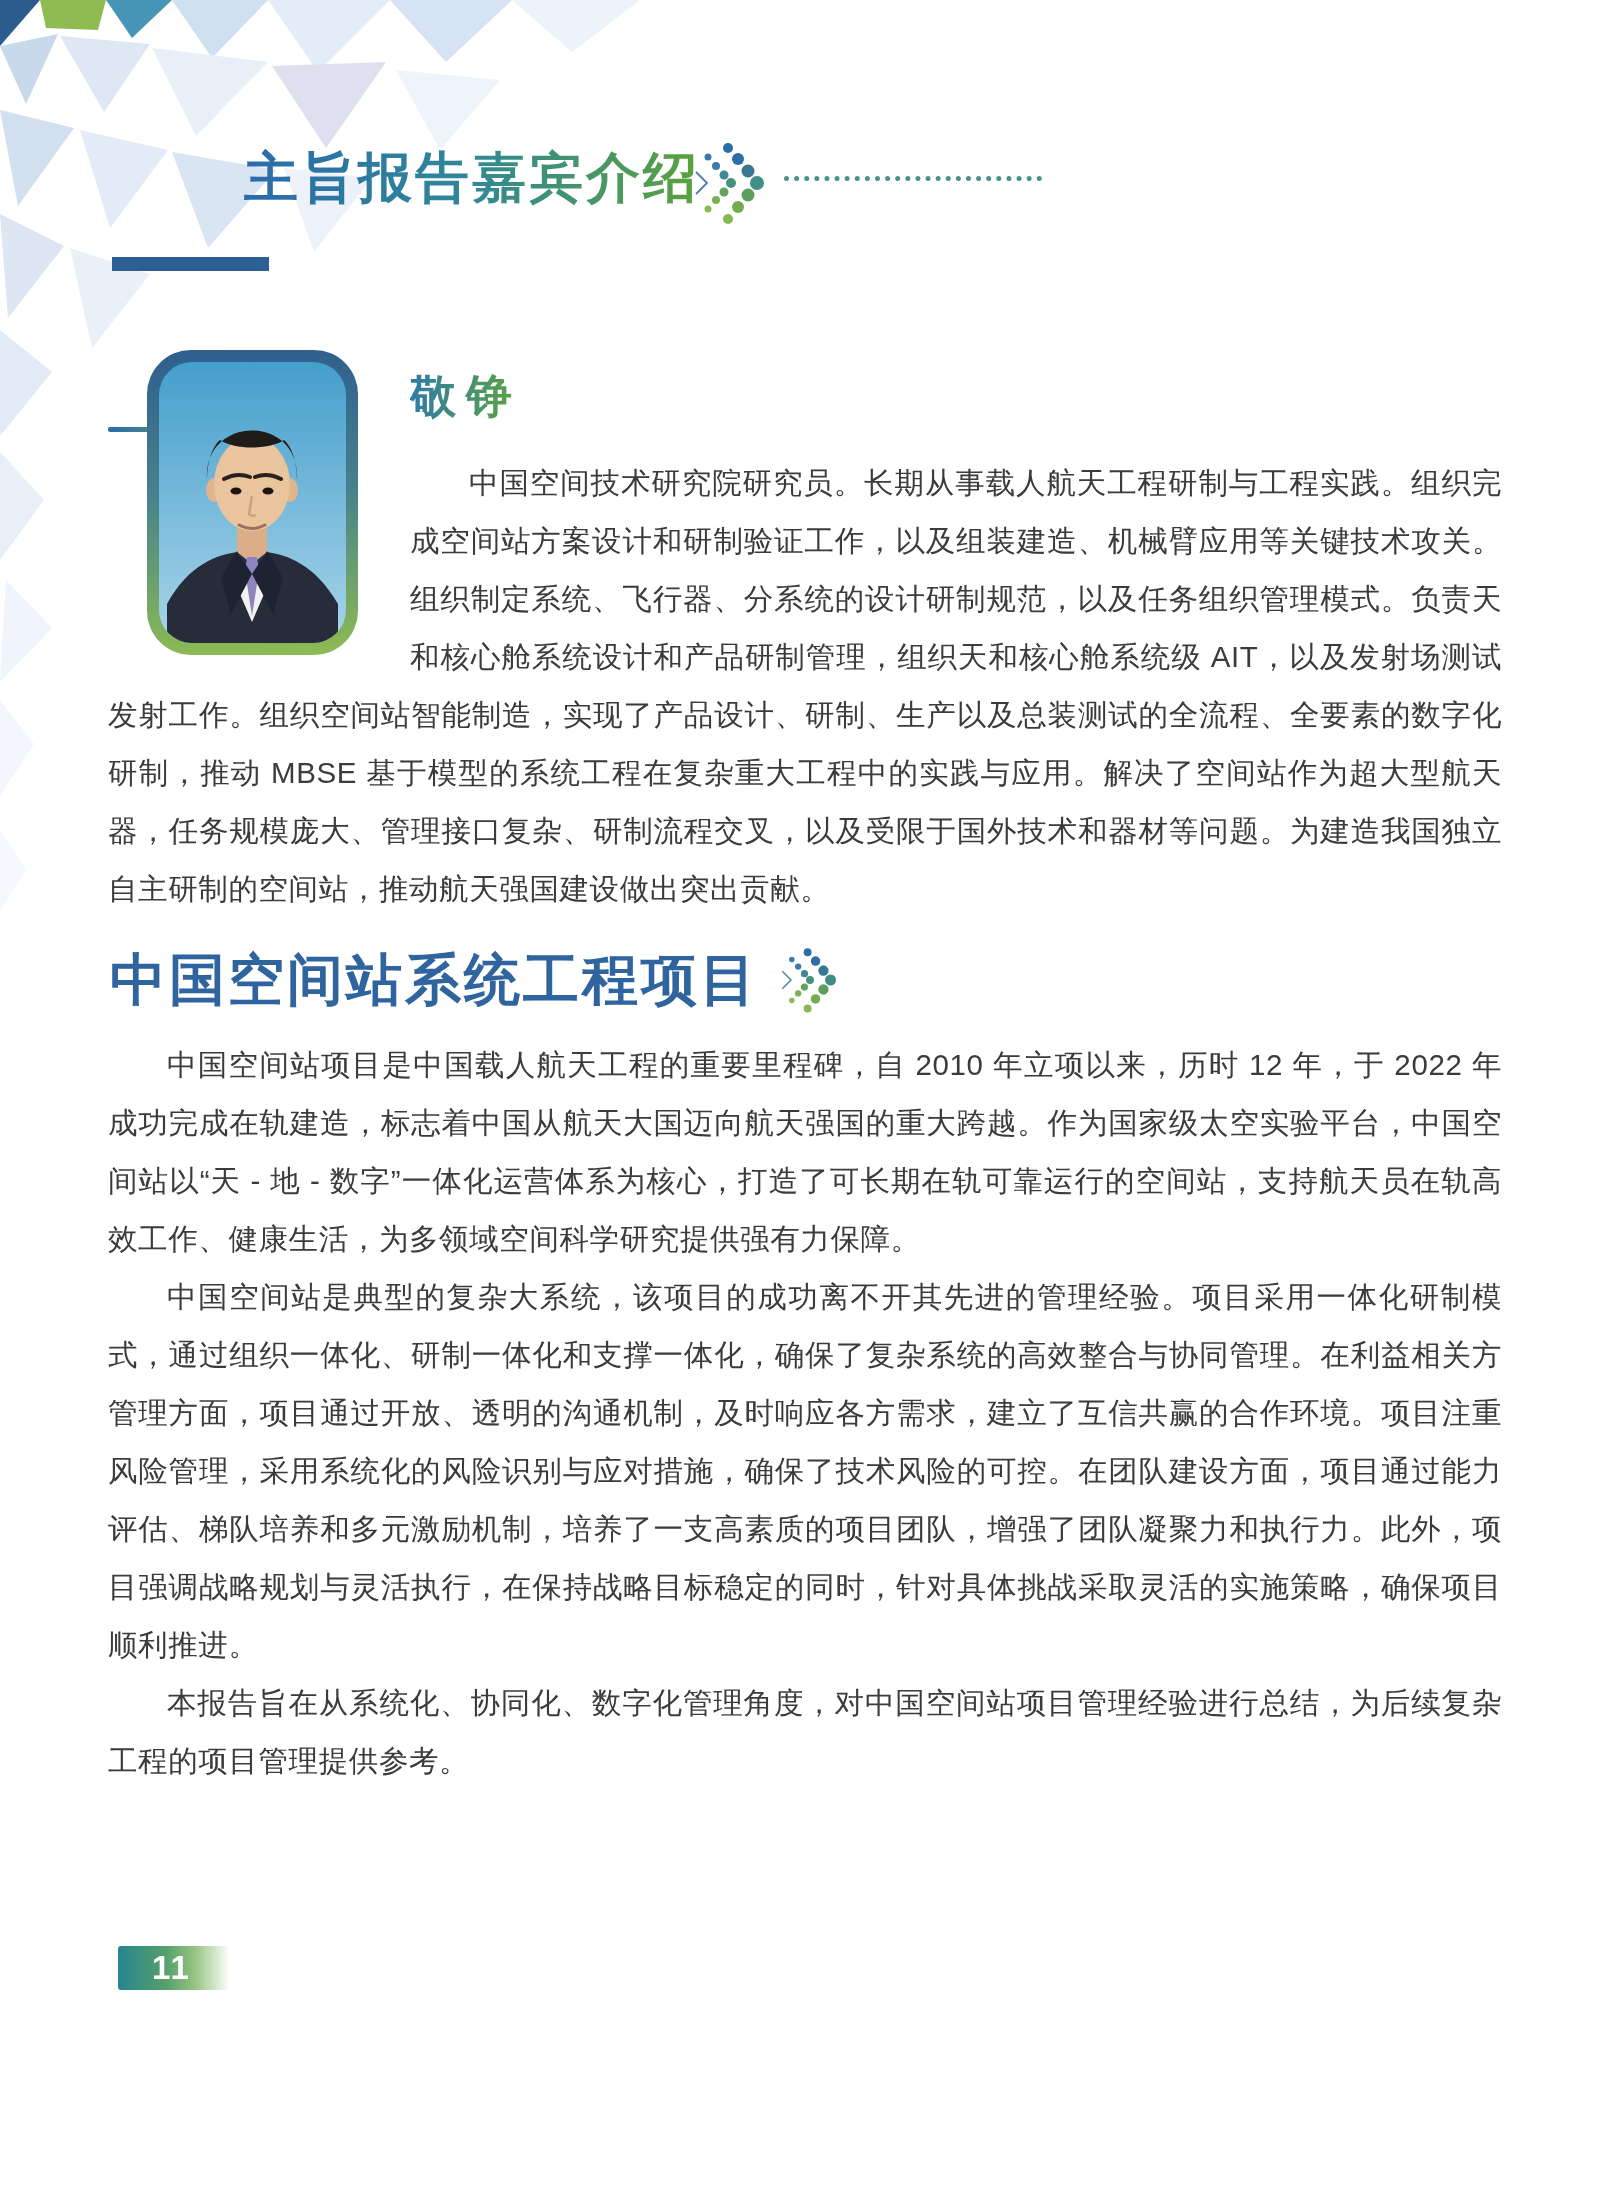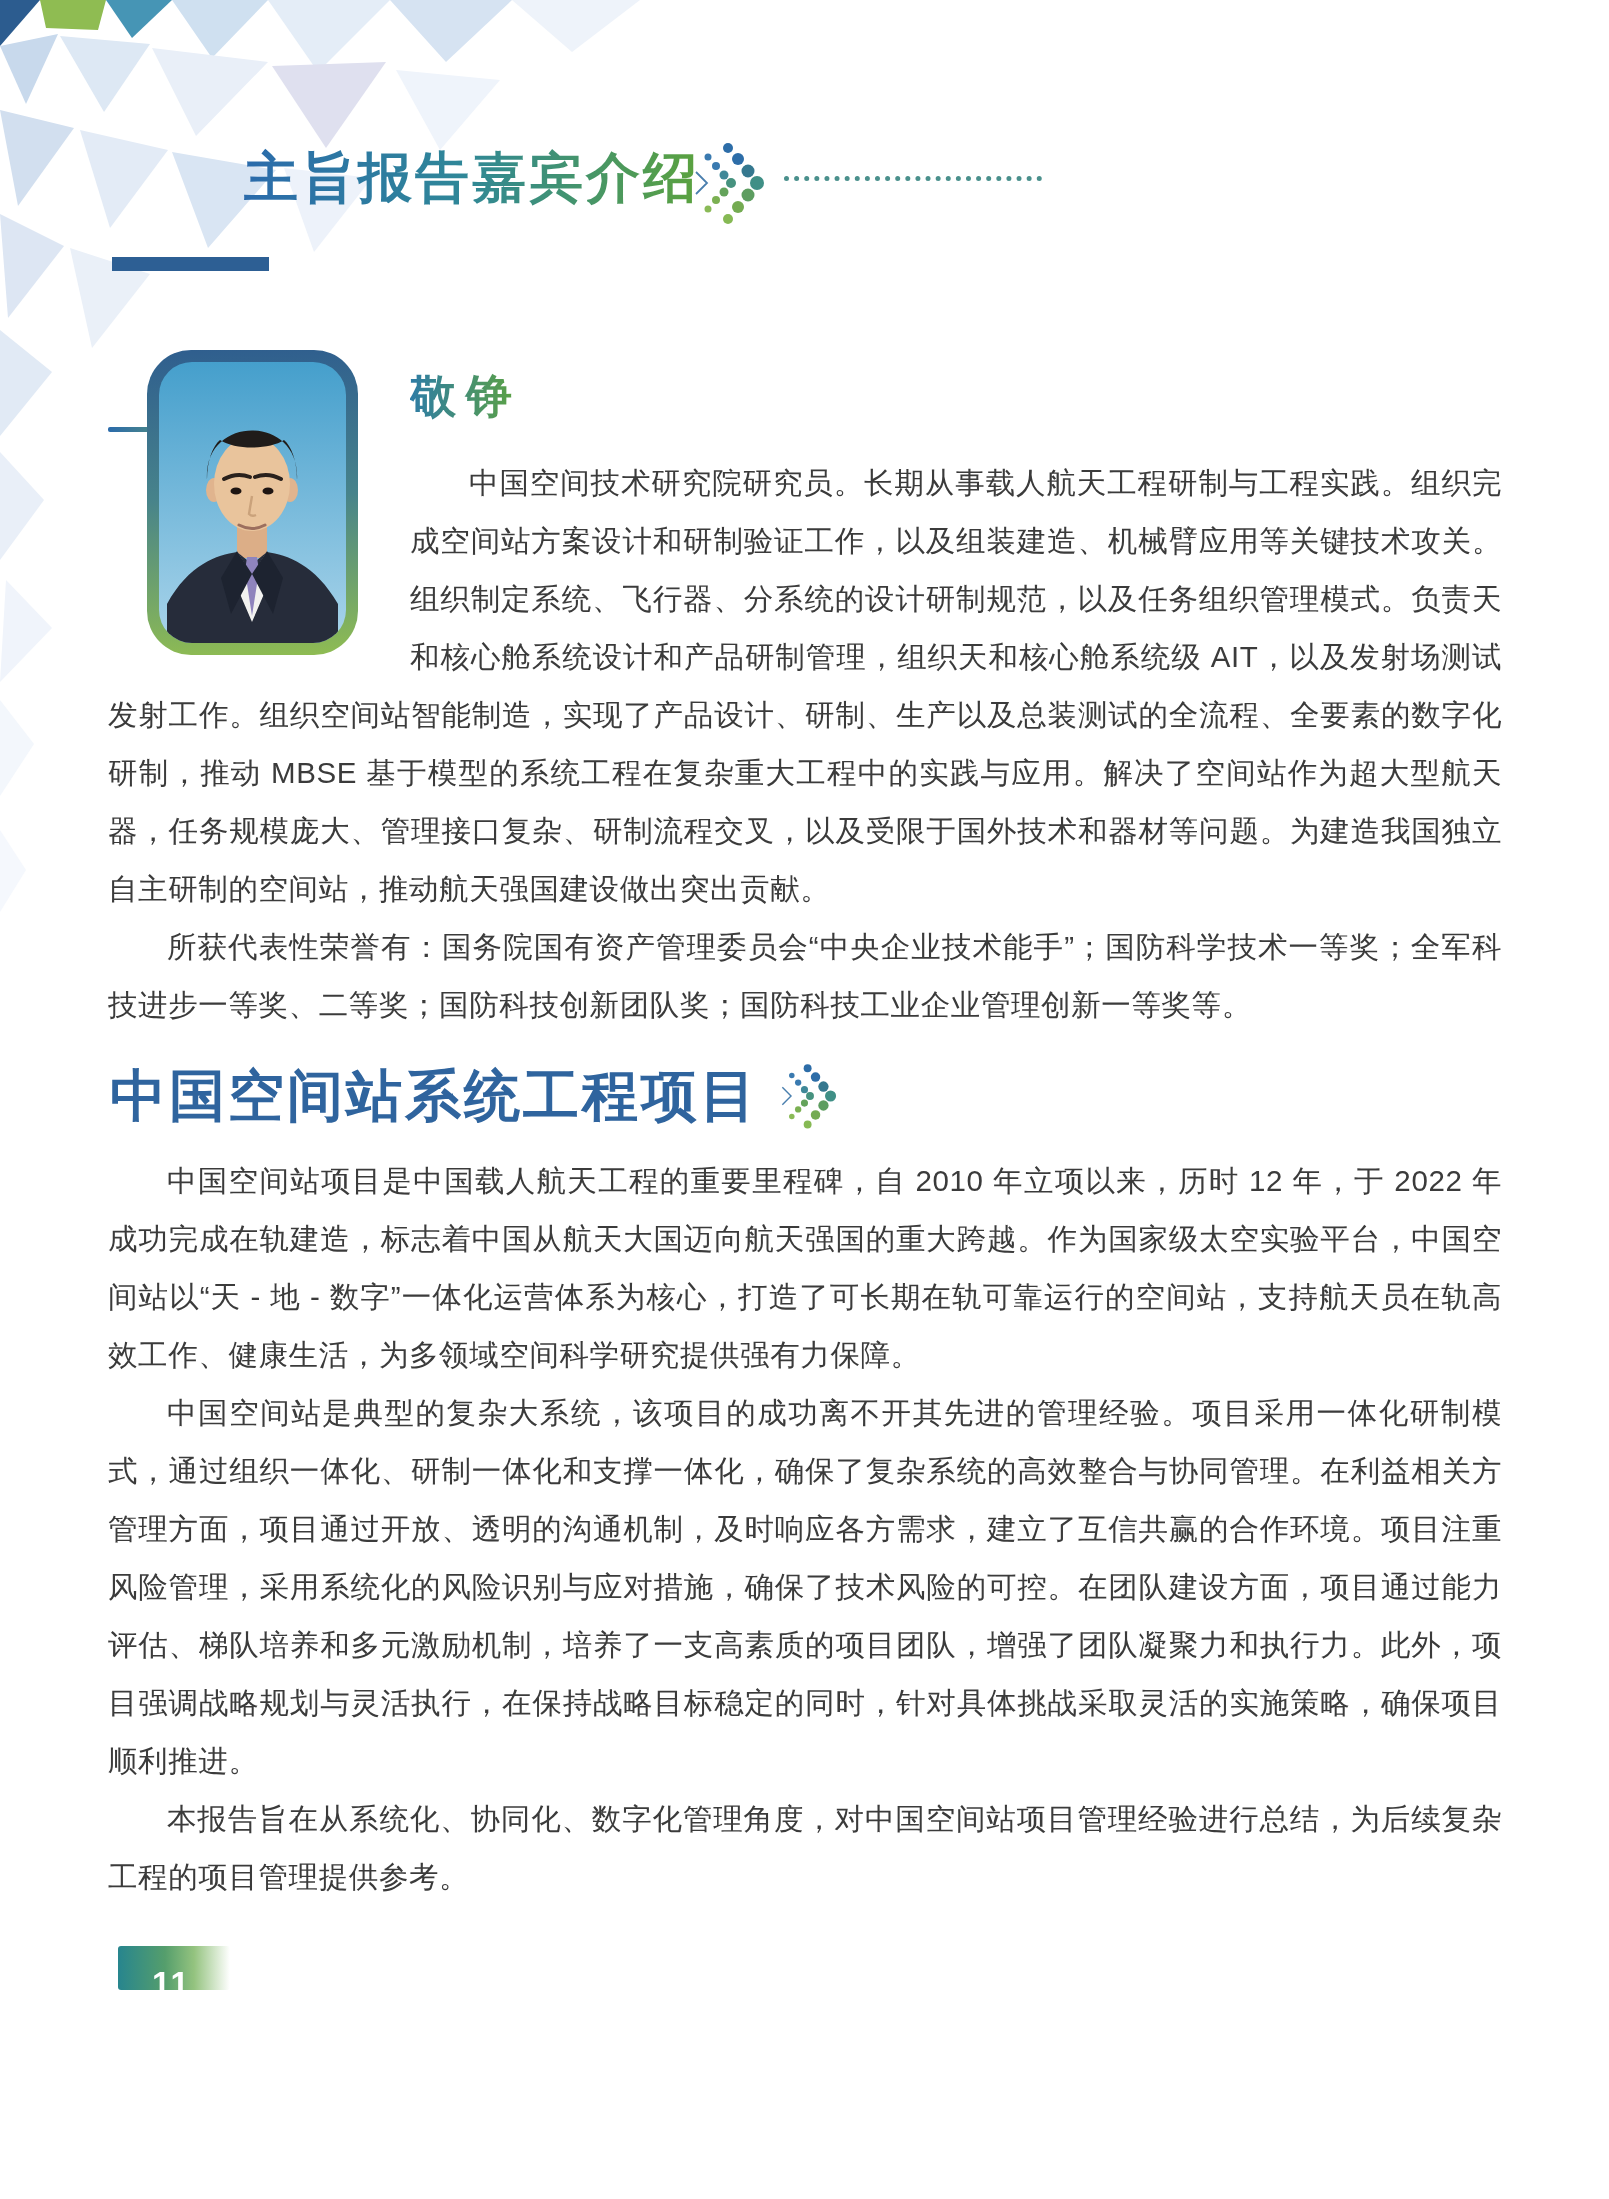--- a/index.html
+++ b/index.html
@@ -83,21 +83,20 @@
   
   .page-num-badge{
     position:absolute;left:118px;top:1946px;z-index:1;
     width:112px;height:44px;border-radius:3px;
     background:linear-gradient(90deg,#27858e 0%,#559e6c 42%,#94c37f 68%,rgba(255,255,255,0) 100%);
   }
   .page-num-badge span{
     display:block;padding-left:34px;
     font-size:33px;line-height:44px;font-weight:bold;color:#ffffff;
     letter-spacing:2px;
-    margin-top:16px;
   }
 </style>
 </head>
 <body>
 
 <div class="page">
 
   <svg class="corner-deco" width="680" height="1020" viewBox="0 0 680 1020" aria-hidden="true">
     <polygon points="0,0 40,0 0,46" fill="#2c5c8f"></polygon>
     <polygon points="40,0 106,0 98,30 46,28" fill="#8fbc52"></polygon>
@@ -175,21 +174,20 @@
           <path d="M88,195 L98,195 L100,209 L93,254 L86,209 Z" fill="#8f84bd"></path>
           <path d="M78,189 L93,212 L72,252 L62,216 Z" fill="#1d2330"></path>
           <path d="M108,189 L93,212 L114,252 L124,216 Z" fill="#1d2330"></path>
         </svg>
       </div>
 
       <h2 class="speaker-name">敬铮</h2>
       <div class="name-underline"></div>
 
       <p class="body-text first-bio">中国空间技术研究院研究员。长期从事载人航天工程研制与工程实践。组织完成空间站方案设计和研制验证工作，以及组装建造、机械臂应用等关键技术攻关。组织制定系统、飞行器、分系统的设计研制规范，以及任务组织管理模式。负责天和核心舱系统设计和产品研制管理，组织天和核心舱系统级 AIT，以及发射场测试发射工作。组织空间站智能制造，实现了产品设计、研制、生产以及总装测试的全流程、全要素的数字化研制，推动 MBSE 基于模型的系统工程在复杂重大工程中的实践与应用。解决了空间站作为超大型航天器，任务规模庞大、管理接口复杂、研制流程交叉，以及受限于国外技术和器材等问题。为建造我国独立自主研制的空间站，推动航天强国建设做出突出贡献。</p>
-      <p class="body-text">所获代表性荣誉有：国务院国有资产管理委员会“中央企业技术能手”；国防科学技术一等奖；全军科技进步一等奖、二等奖；国防科技创新团队奖；国防科技工业企业管理创新一等奖等。</p>
     </section>
 
     <section>
       <div class="project-title-row">
         <h2 class="project-title">中国空间站系统工程项目</h2>
         <svg width="62" height="68" viewBox="0 0 78 86" aria-hidden="true">
           <path d="M4,32 L15,43 L4,54" fill="none" stroke="#4a7fae" stroke-width="1.8"></path>
           <circle cx="16" cy="17" r="3.5" fill="#3a7ab0"></circle>
           <circle cx="24" cy="26" r="4" fill="#3a7ab0"></circle>
           <circle cx="32" cy="35" r="4.5" fill="#3f8898"></circle>

